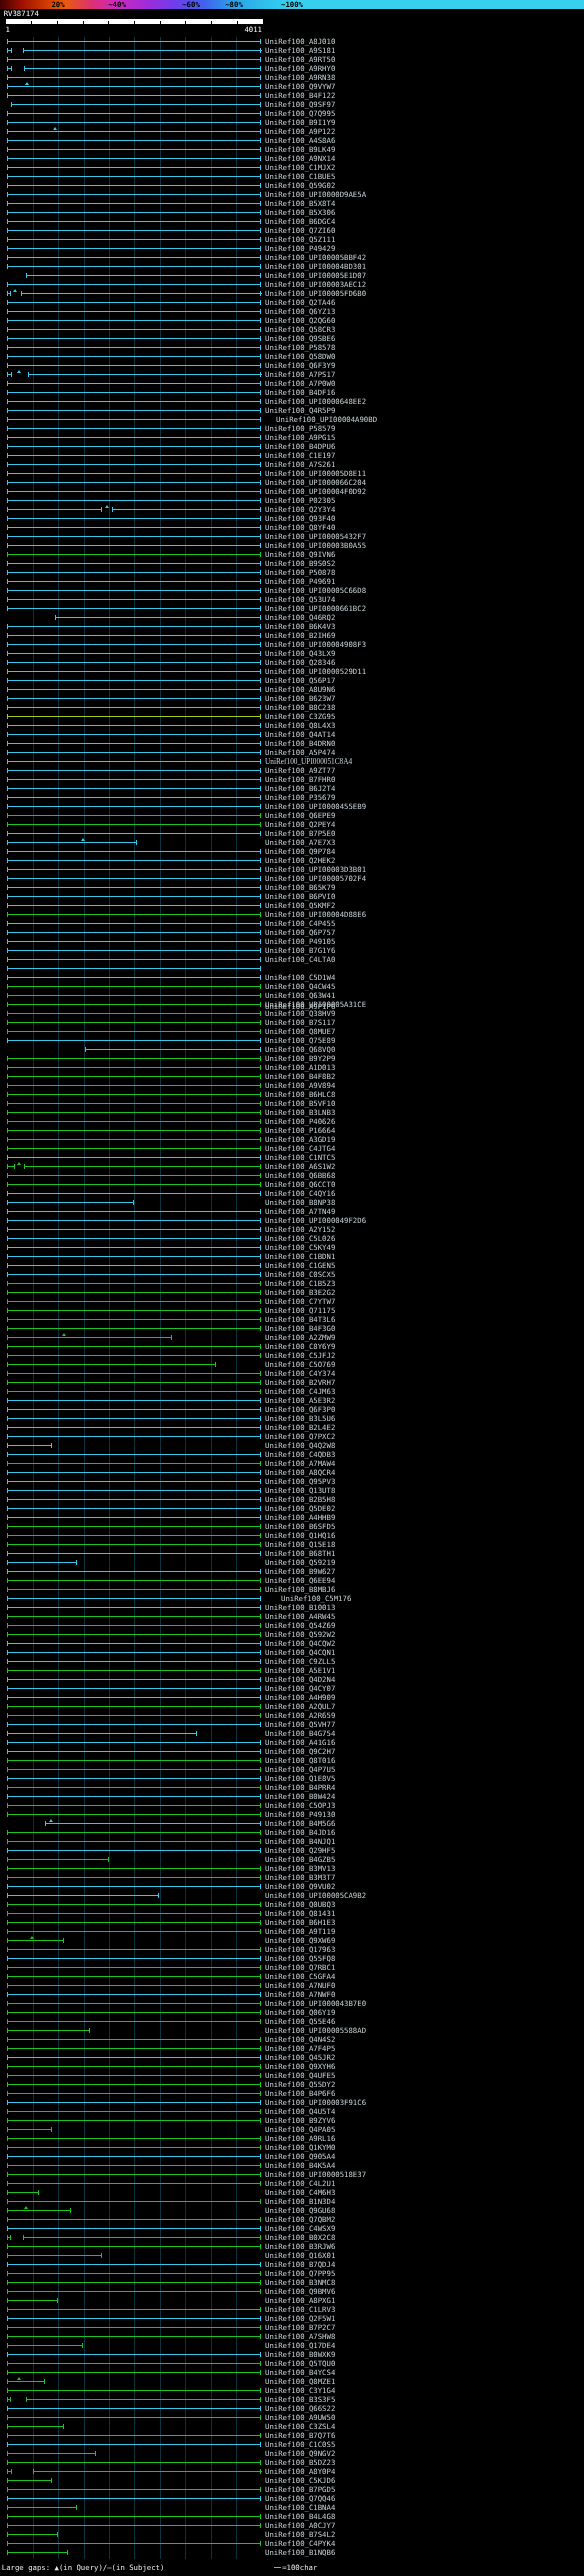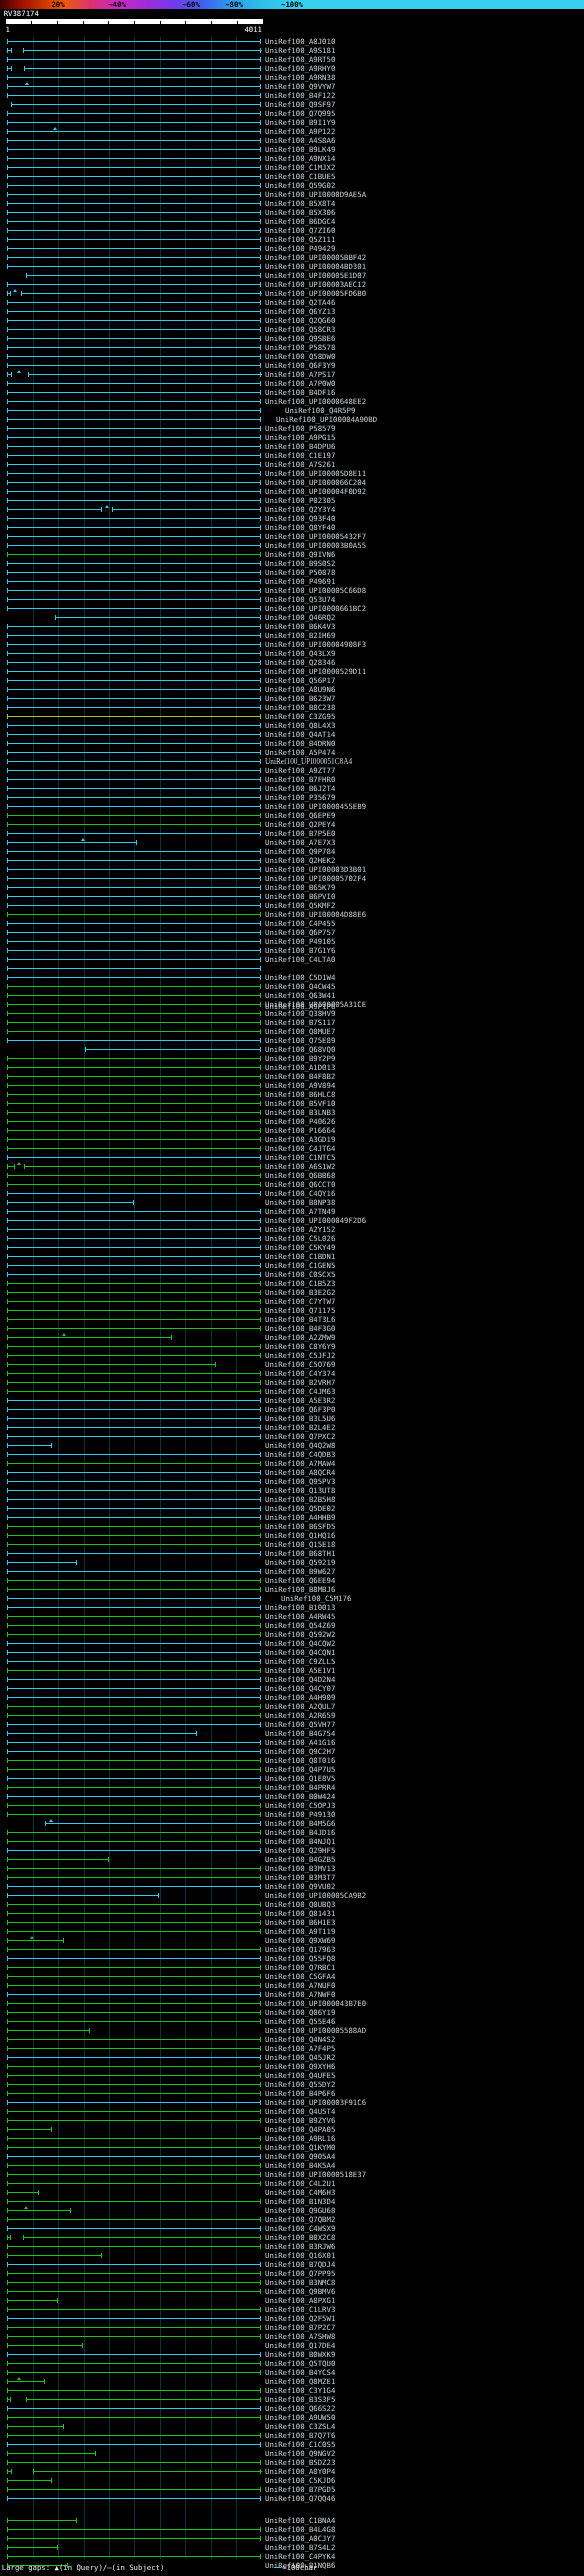--- a/index.html
+++ b/index.html
@@ -330,21 +330,21 @@
       <div class="hit-row" style="height: 9px;">
         <div class="hit-line" style="left: 7.3px; width: 254px; background: rgb(53, 200, 234);"></div>
         <div class="hit-tick" style="left: 7.3px; background: rgb(53, 200, 234);"></div>
         <div class="hit-tick" style="left: 260px; background: rgb(53, 200, 234);"></div>
         <div class="hit-label" style="color: rgb(200, 210, 214);">UniRef100_UPI0000648EE2</div>
       </div>
       <div class="hit-row" style="height: 9px;">
         <div class="hit-line" style="left: 7.3px; width: 254px; background: rgb(53, 200, 234);"></div>
         <div class="hit-tick" style="left: 7.3px; background: rgb(53, 200, 234);"></div>
         <div class="hit-tick" style="left: 260px; background: rgb(53, 200, 234);"></div>
-        <div class="hit-label" style="color: rgb(200, 210, 214); margin-left: 20px;">UniRef100_Q4R5P9</div>
+        <div class="hit-label" style="color: rgb(200, 210, 214);">UniRef100_Q4R5P9</div>
       </div>
       <div class="hit-row" style="height: 9px;">
         <div class="hit-line" style="left: 7.3px; width: 254px; background: rgb(53, 200, 234);"></div>
         <div class="hit-tick" style="left: 7.3px; background: rgb(53, 200, 234);"></div>
         <div class="hit-tick" style="left: 260px; background: rgb(53, 200, 234);"></div>
         <div class="hit-label" style="color: rgb(200, 210, 214); margin-left: 11px;">UniRef100_UPI00004A90BD</div>
       </div>
       <div class="hit-row" style="height: 9px;">
         <div class="hit-line" style="left: 7.3px; width: 254px; background: rgb(53, 200, 234);"></div>
         <div class="hit-tick" style="left: 7.3px; background: rgb(53, 200, 234);"></div>
@@ -1747,21 +1747,21 @@
         <div class="hit-tick" style="left: 7.3px; background: rgb(29, 196, 29);"></div>
         <div class="hit-tick" style="left: 260px; background: rgb(29, 196, 29);"></div>
         <div class="hit-label" style="color: rgb(200, 210, 214);">UniRef100_B7PGD5</div>
       </div>
       <div class="hit-row" style="height: 9px;">
         <div class="hit-line" style="left: 7.3px; width: 254px; background: rgb(53, 200, 234);"></div>
         <div class="hit-tick" style="left: 7.3px; background: rgb(53, 200, 234);"></div>
         <div class="hit-tick" style="left: 260px; background: rgb(53, 200, 234);"></div>
         <div class="hit-label" style="color: rgb(200, 210, 214);">UniRef100_Q7QQ46</div>
       </div>
-      <div class="hit-row" style="height: 9px; margin-top: 13px;">
+      <div class="hit-row" style="height: 9px;">
         <div class="hit-line" style="left: 7.3px; width: 70px; background: rgb(29, 196, 29);"></div>
         <div class="hit-tick" style="left: 7.3px; background: rgb(29, 196, 29);"></div>
         <div class="hit-tick" style="left: 76px; background: rgb(29, 196, 29);"></div>
         <div class="hit-label" style="color: rgb(200, 210, 214);">UniRef100_C1BNA4</div>
       </div>
       <div class="hit-row" style="height: 9px;">
         <div class="hit-line" style="left: 7.3px; width: 254px; background: rgb(29, 196, 29);"></div>
         <div class="hit-tick" style="left: 7.3px; background: rgb(29, 196, 29);"></div>
         <div class="hit-tick" style="left: 260px; background: rgb(29, 196, 29);"></div>
         <div class="hit-label" style="color: rgb(200, 210, 214);">UniRef100_B4L4G8</div>

